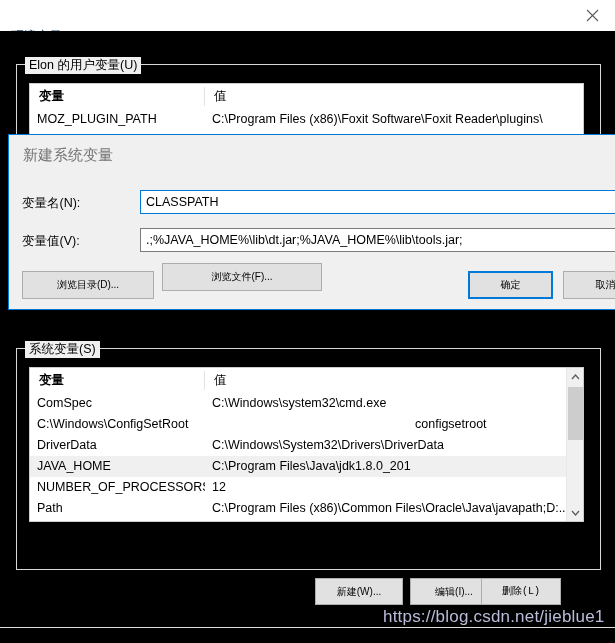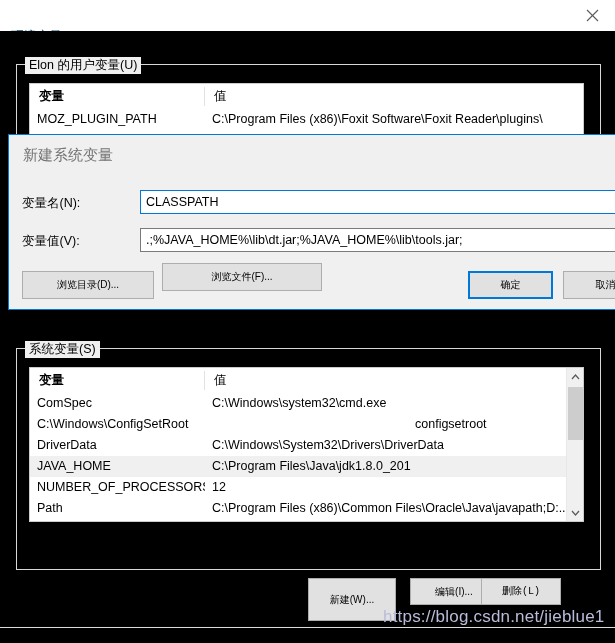--- a/index.html
+++ b/index.html
@@ -192,21 +192,21 @@
     display: flex;
     align-items: center;
     justify-content: center;
     padding: 0;
   }
   .btn.default {
     border: 2px solid #0078d7;
     background: #e1e1e1;
   }
 
-  #btn-new    { left: 308px; top: 547px; width: 88px; height: 43px; }
+  #btn-new    { left: 315px; top: 547px; width: 88px; height: 27px; }
   #btn-edit   { left: 410px; top: 547px; width: 88px; height: 27px; }
   #btn-delete { left: 481px; top: 547px; width: 80px; height: 27px; font-family: Liberation Mono, monospace; }
 
   
   #footer-sep {
     position: absolute;
     left: 0; top: 596px;
     width: 615px; height: 1px;
     background: #dcdcdc;
   }

